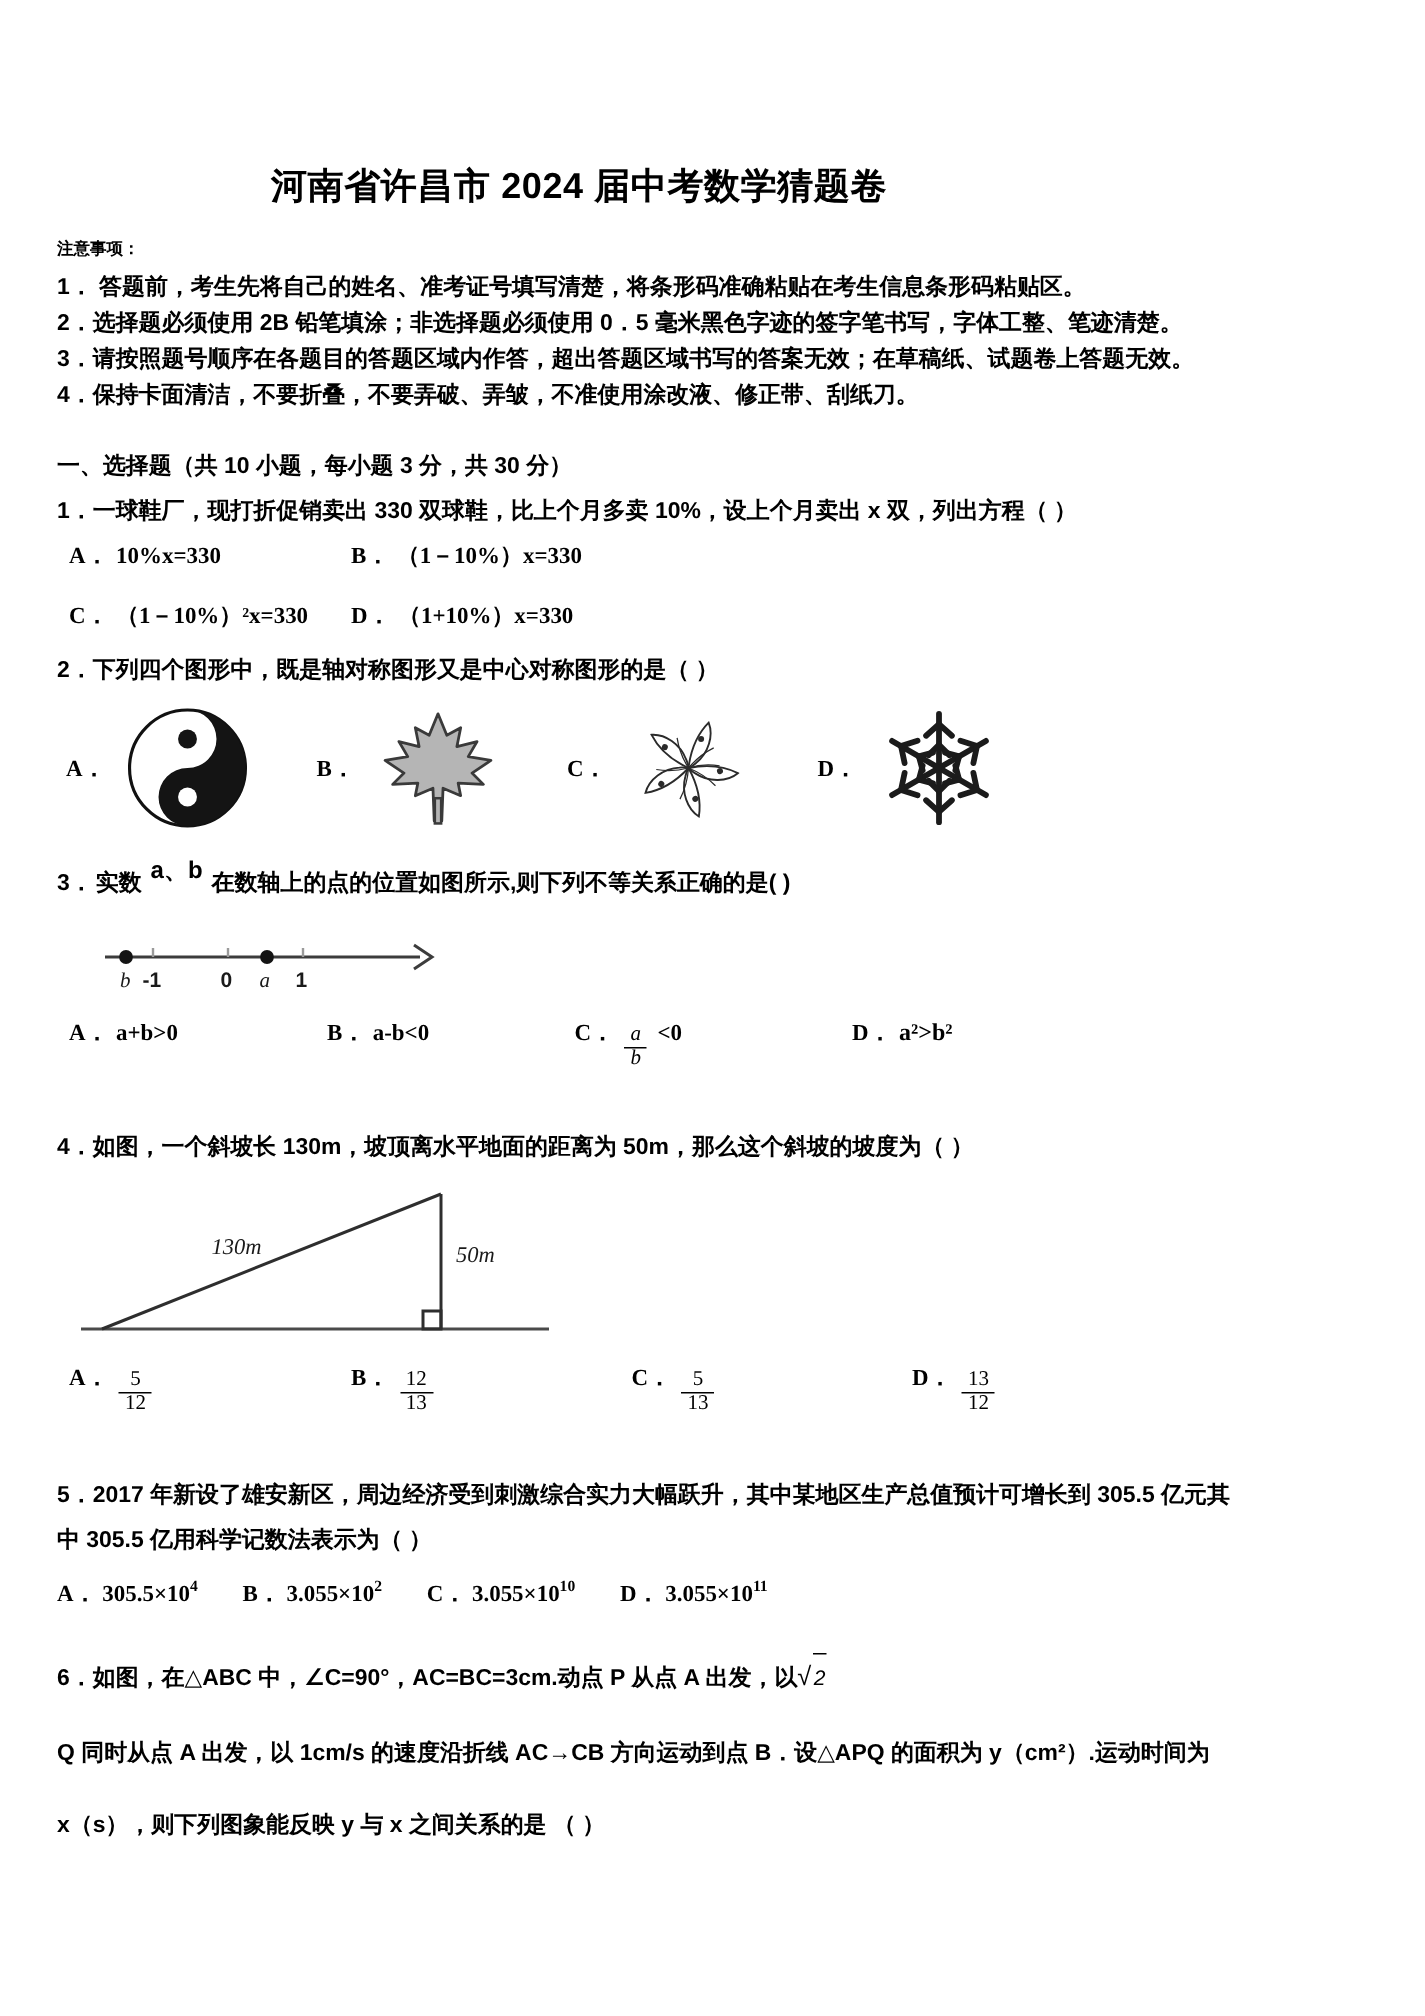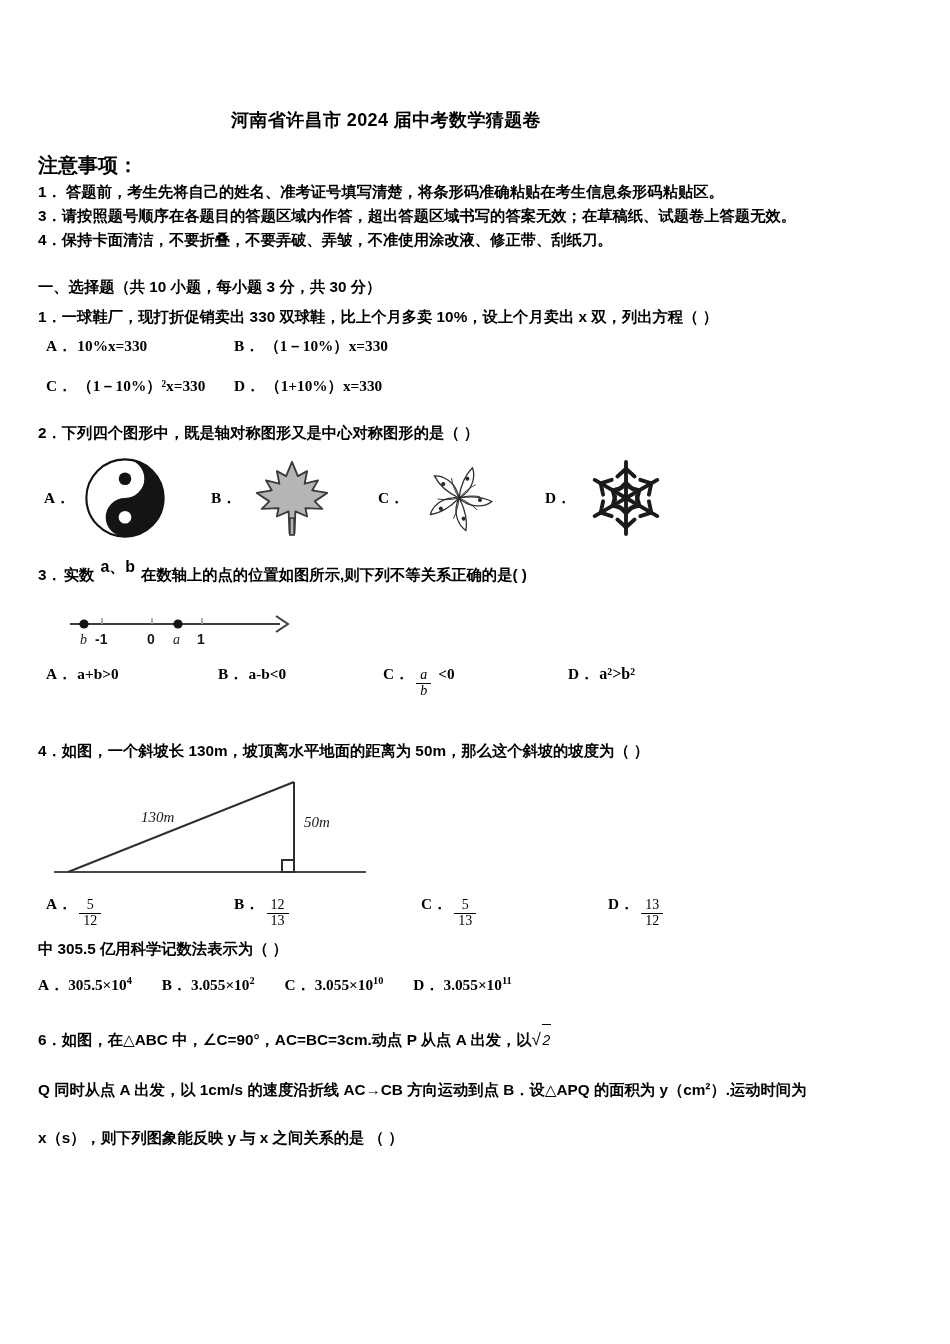--- a/index.html
+++ b/index.html
@@ -23,33 +23,33 @@
     padding: 0;
   }
   .title {
     position: absolute;
     left: 0;
     top: 108px;
     width: 772px;
     text-align: center;
     font-family: "Liberation Sans", "DejaVu Sans", sans-serif;
     font-weight: bold;
-    font-size: 18px;
+    font-size: 24px;
     letter-spacing: 0.4px;
   }
   .content {
     position: absolute;
     left: 38px;
     top: 155px;
     width: 890px;
   }
   .notice-head {
-    font-family: Liberation Mono, monospace;
-    font-weight: bold;
-    font-size: 20px;
+    font-family: Liberation Serif, serif;
+    font-weight: bold;
+    font-size: 11px;
     line-height: 23px;
     margin: 0 0 2px 0;
   }
   .notice-line {
     font-family: "Liberation Sans", "DejaVu Sans", sans-serif;
     font-weight: bold;
     font-size: 15.3px;
     line-height: 24px;
     white-space: nowrap;
     margin: 0;
@@ -184,20 +184,21 @@
 <body>
 
 <div class="page">
 
   <div class="title">河南省许昌市 2024 届中考数学猜题卷</div>
 
   <div class="content">
 
     <div class="notice-head">注意事项：</div>
     <div class="notice-line">1． 答题前，考生先将自己的姓名、准考证号填写清楚，将条形码准确粘贴在考生信息条形码粘贴区。</div>
+    <div class="notice-line">2．选择题必须使用 2B 铅笔填涂；非选择题必须使用 0．5 毫米黑色字迹的签字笔书写，字体工整、笔迹清楚。</div>
     <div class="notice-line">3．请按照题号顺序在各题目的答题区域内作答，超出答题区域书写的答案无效；在草稿纸、试题卷上答题无效。</div>
     <div class="notice-line">4．保持卡面清洁，不要折叠，不要弄破、弄皱，不准使用涂改液、修正带、刮纸刀。</div>
 
     <div class="section-head">一、选择题（共 10 小题，每小题 3 分，共 30 分）</div>
 
     <div class="q-stem"><span>1．</span><span>一球鞋厂，现打折促销卖出 330 双球鞋，比上个月多卖 10%，设上个月卖出 x 双，列出方程（     ）</span></div>
     <div class="opt-row">
       <div class="opt opt-a">
         <span class="opt-lab">A．</span>
         <span class="opt-txt">10%x=330</span>
@@ -211,21 +212,21 @@
       <div class="opt opt-a">
         <span class="opt-lab">C．</span>
         <span class="opt-txt">（1－10%）²x=330</span>
       </div>
       <div class="opt opt-b">
         <span class="opt-lab">D．</span>
         <span class="opt-txt">（1+10%）x=330</span>
       </div>
     </div>
 
-    <div class="q-stem" style="margin-top:10px"><span>2．</span><span>下列四个图形中，既是轴对称图形又是中心对称图形的是（     ）</span></div>
+    <div class="q-stem" style="margin-top:0"><span>2．</span><span>下列四个图形中，既是轴对称图形又是中心对称图形的是（     ）</span></div>
 
     <div class="fig-row-q2">
 
       <div class="fig-item" style="left:6px">
         <span class="fig-lab">A．</span>
         <span class="fig-box">
           <svg width="84" height="84" viewBox="0 0 100 100" aria-hidden="true">
             <circle cx="50" cy="50" r="46" fill="#ffffff" stroke="#111" stroke-width="2.5"></circle>
             <path d="M50 4 A46 46 0 0 1 50 96 A23 23 0 0 1 50 50 A23 23 0 0 0 50 4 Z" fill="#141414"></path>
             <circle cx="50" cy="27" r="7.5" fill="#141414"></circle>
@@ -419,20 +420,21 @@
       </div>
       <div class="opt opt-d">
         <span class="opt-lab">D．</span>
         <span class="frac plain">
           <span class="num">13</span>
           <span class="den">12</span>
         </span>
       </div>
     </div>
 
+    <div class="q-sub" style="margin-top:34px">5．2017 年新设了雄安新区，周边经济受到刺激综合实力大幅跃升，其中某地区生产总值预计可增长到 305.5 亿元其</div>
     <div class="q-sub">中 305.5 亿用科学记数法表示为（  ）</div>
     <div class="opt-inline">
       <span class="item">
         <span class="opt-lab">A．</span>
         <span>305.5×10</span><sup class="ex" style="font-style:normal">4</sup>
       </span>
       <span class="item">
         <span class="opt-lab">B．</span>
         <span>3.055×10</span><sup class="ex" style="font-style:normal">2</sup>
       </span>

